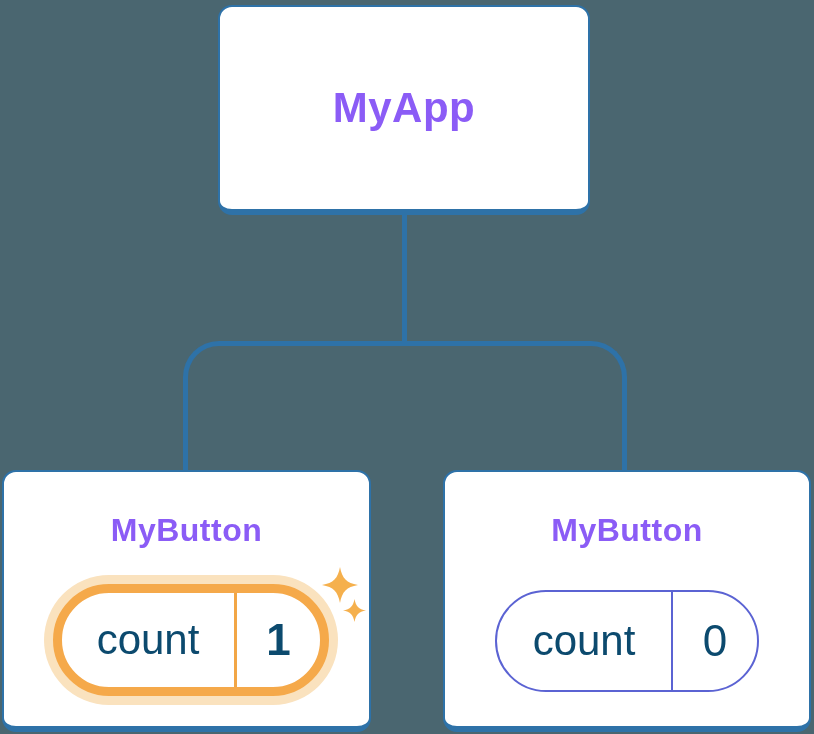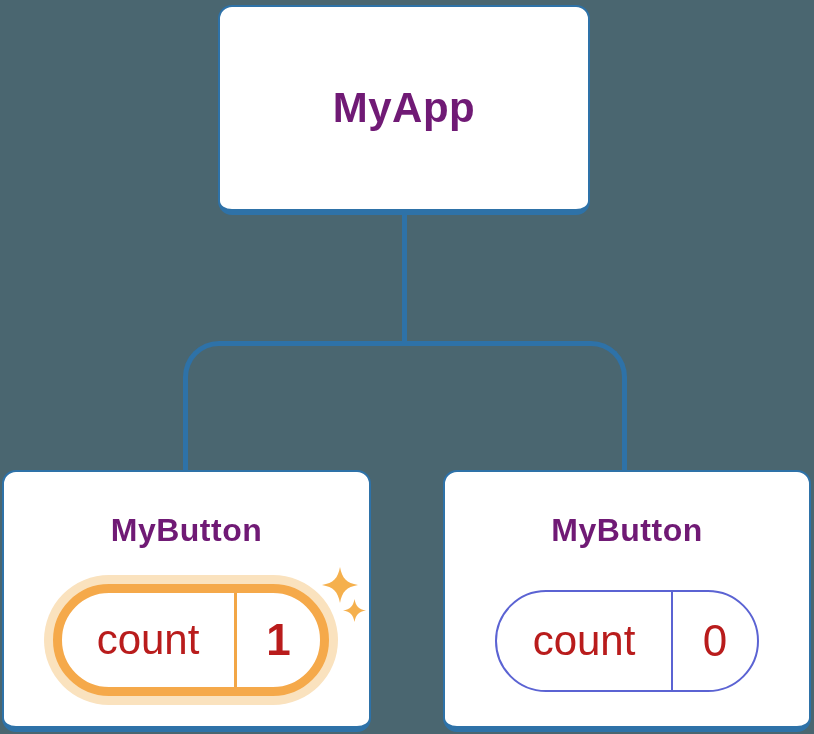--- a/index.html
+++ b/index.html
@@ -21,21 +21,21 @@
     border: 2px solid #2E72A8;
     border-bottom-width: 6px;
     border-radius: 14px;
   }
   .root-card {
     left: 218px; top: 5px;
     width: 372px; height: 210px;
     display: flex; align-items: center; justify-content: center;
   }
   .node-title {
-    color: #701a75;
+    color: #8b5cf6;
     font-size: 42px;
     font-weight: 700;
     letter-spacing: 0.5px;
     white-space: nowrap;
   }
   .child-title {
     position: absolute;
     left: 0; right: 0; top: 40px;
     text-align: center;
     font-size: 32px;
@@ -82,21 +82,21 @@
     display: flex;
     align-items: center;
     justify-content: center;
   }
   .pill-key { flex: 1 1 auto; }
   .pill-value-highlight { width: 83px; }
   .pill-value-normal { width: 84px; }
   .pill-divider-orange { width: 3px; background: #F2A646; }
   .pill-divider-indigo { width: 2px; background: #5B63D3; }
   .state-text {
-    color: #b91c1c;
+    color: #0c4a6e;
     font-size: 42px;
     white-space: nowrap;
   }
   .state-num { font-size: 44px; }
   .num-bold { font-weight: 700; }
   .sparkle { position: absolute; }
   .sparkle-large { left: 318px; top: 94px;  width: 36px; height: 38px; }
   .sparkle-small { left: 339px; top: 127px; width: 23px; height: 23px; }
 </style>
 </head>

